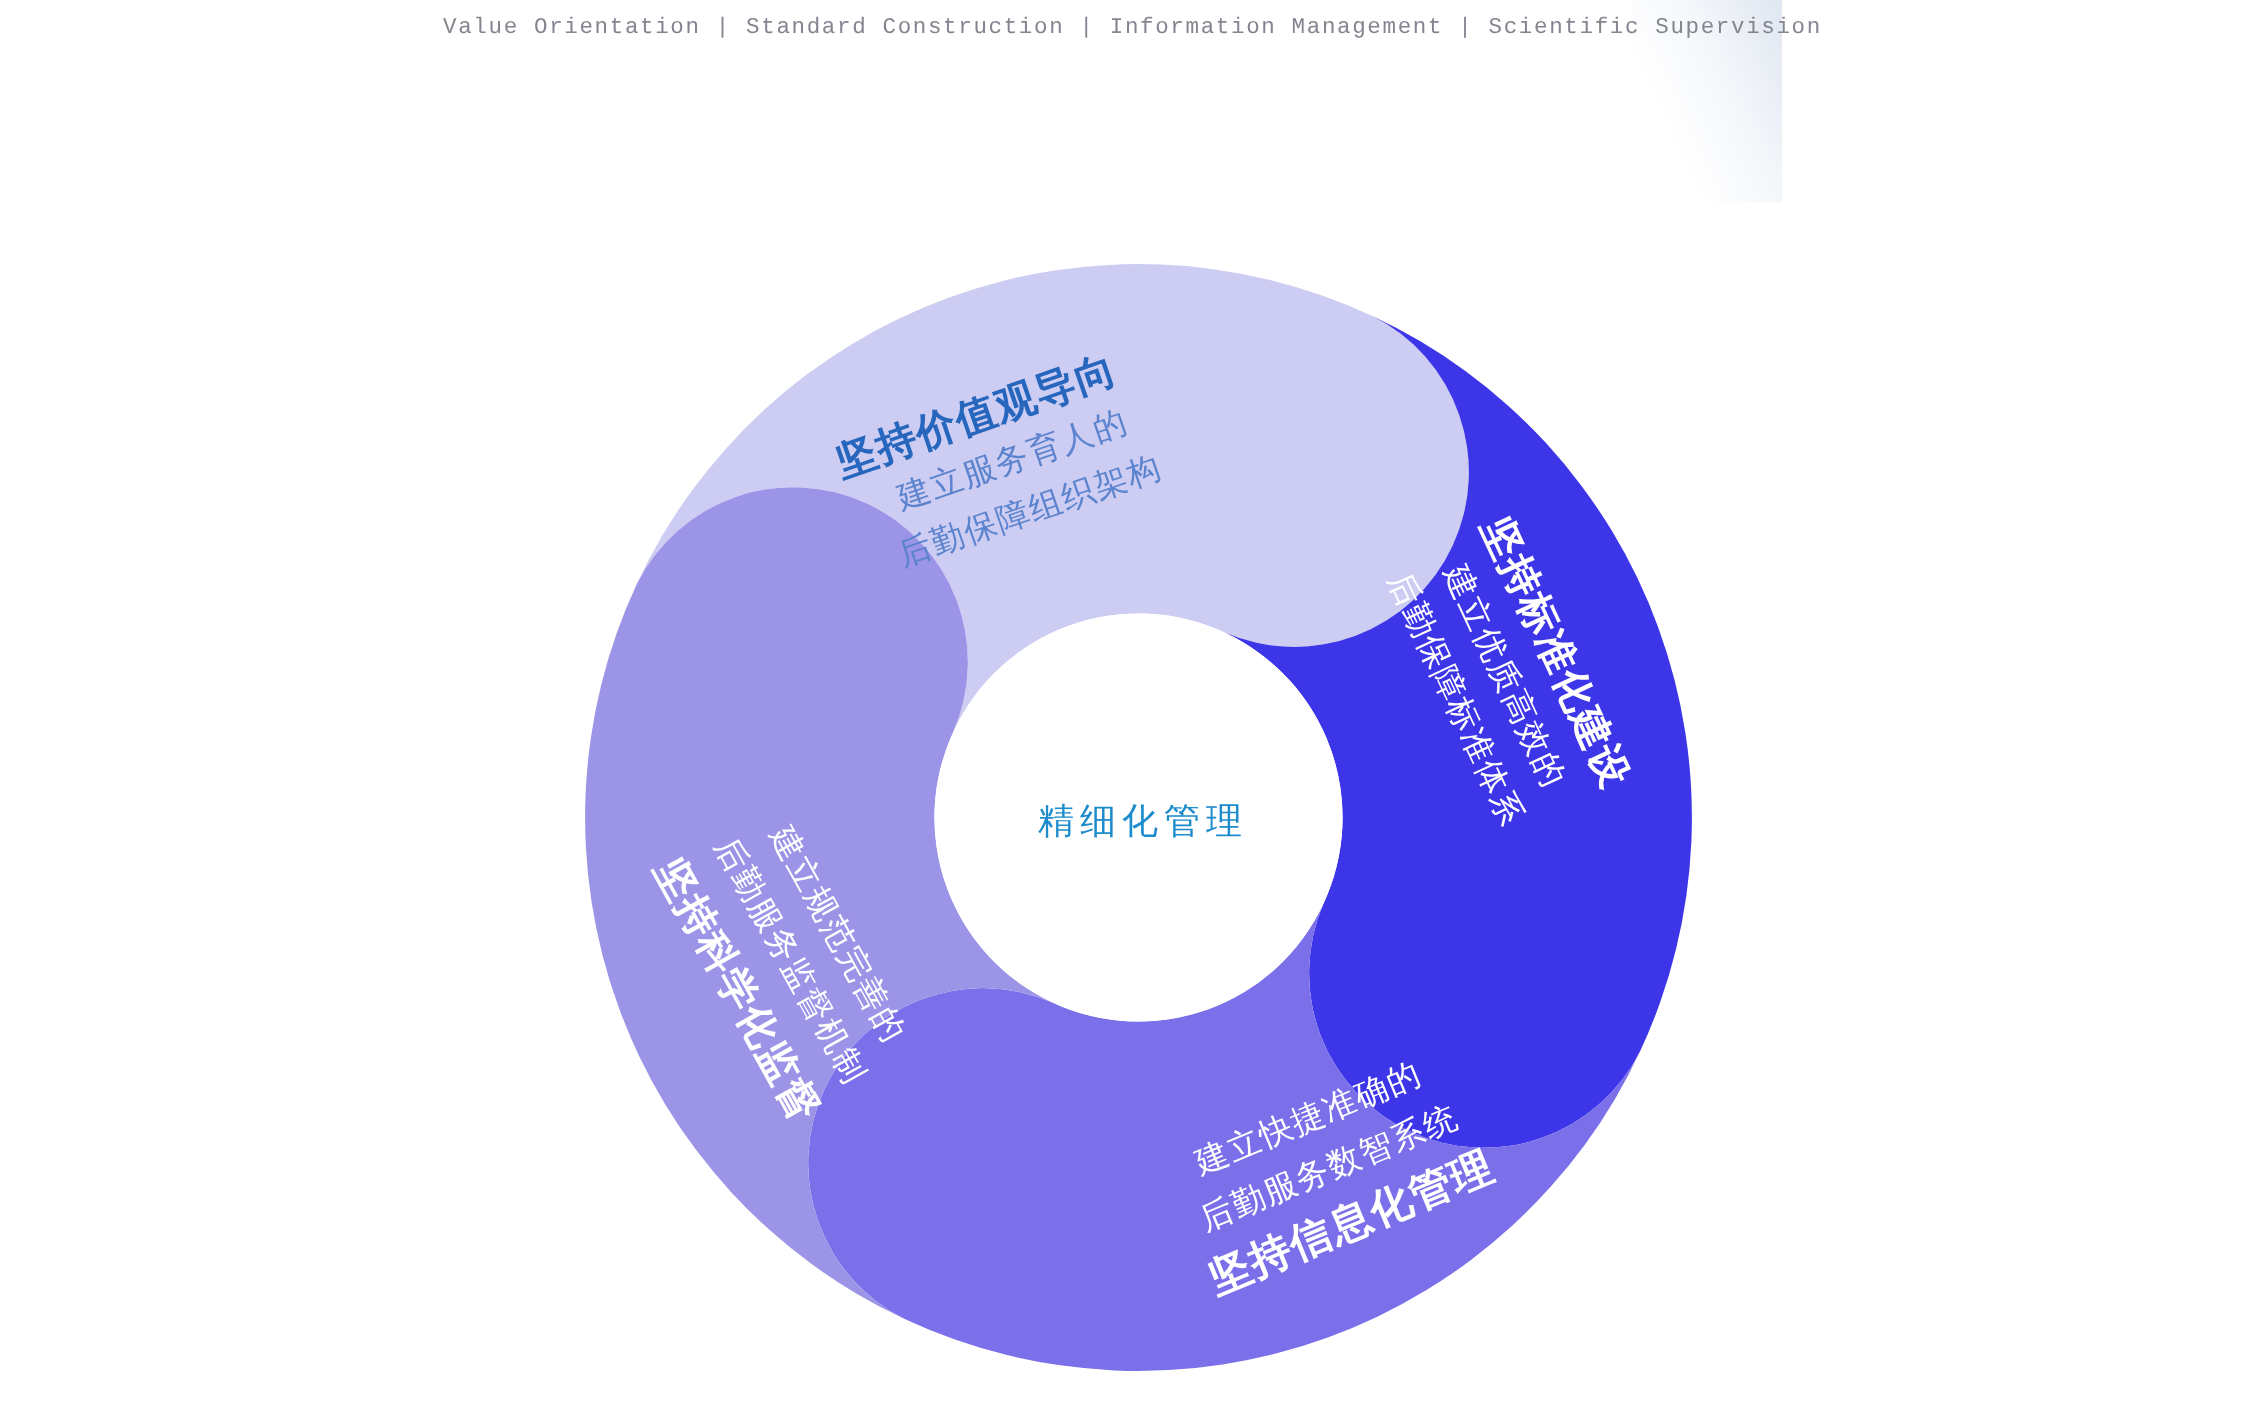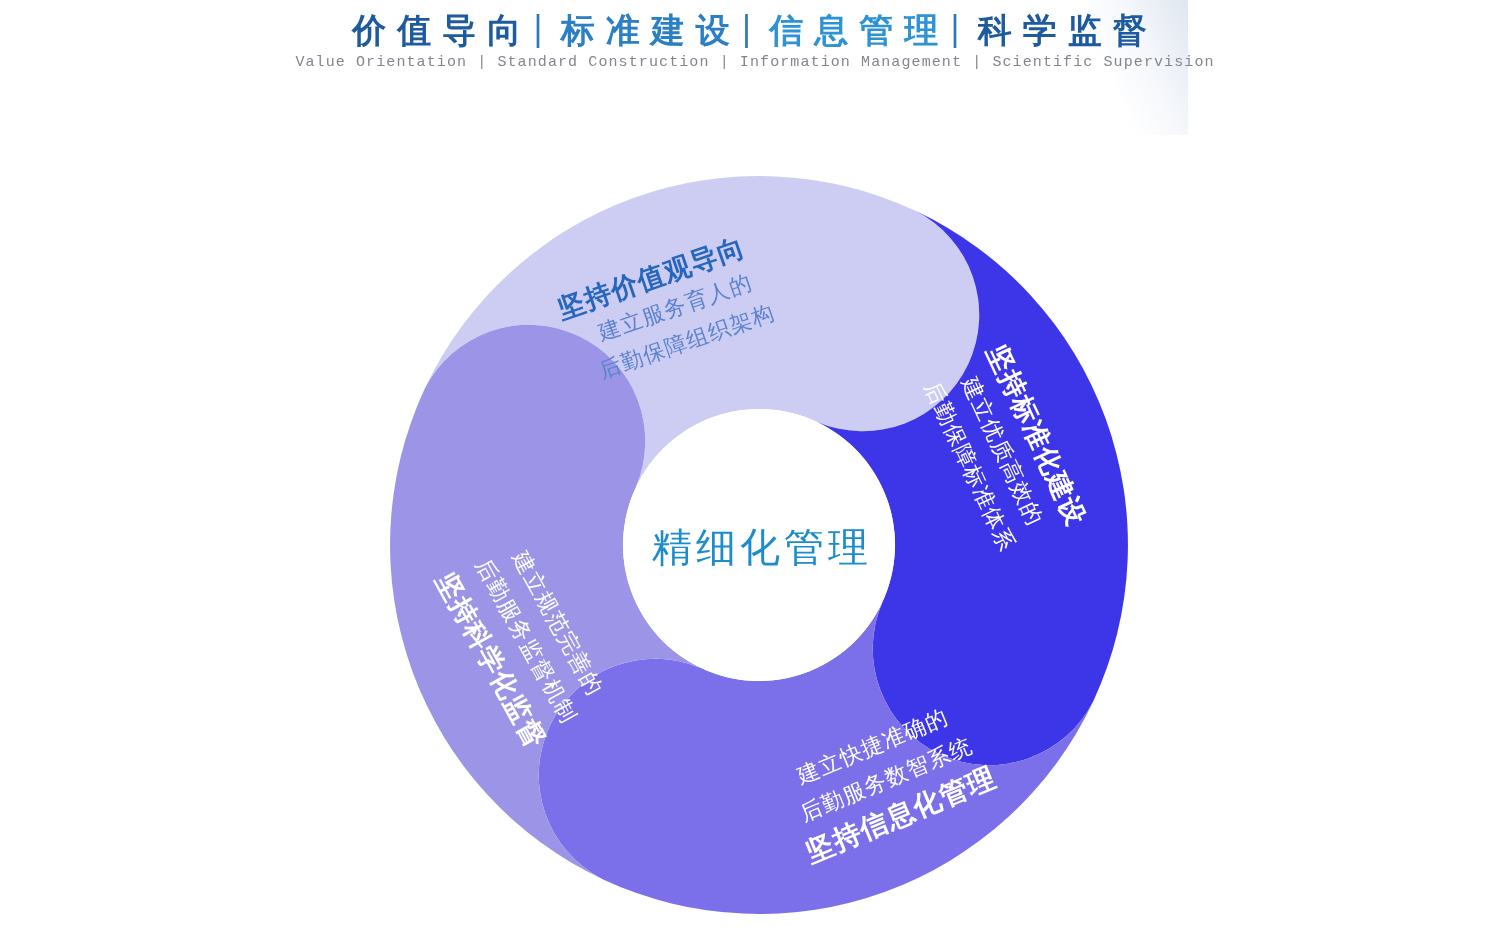--- a/index.html
+++ b/index.html
@@ -64,34 +64,33 @@
   .label-values .sub-block{margin-left:26px;}
   .label-standards{left:1003px;top:451px;transform:translate(-50%,-50%) rotate(65deg);}
   .label-standards .seg-title{margin-bottom:6px;}
   .label-information{left:886px;top:779px;transform:translate(-50%,-50%) rotate(-22.5deg);}
   .label-information .seg-title{font-size:28px;margin-top:6px;}
   .label-supervision{left:526px;top:641px;transform:translate(-50%,-50%) rotate(61deg);}
   .label-supervision .seg-title{margin-top:8px;}
   .center-label{
     position:absolute;left:762px;top:547px;
     transform:translate(-50%,-50%);
-    font-size:40px;
+    font-size:24px;
     letter-spacing:4px;
     white-space:nowrap;
   }
 </style>
 </head>
 <body>
 
 <div class="page">
 
   <div class="corner-wash"></div>
 
   <div class="header">
-    <div class="cn-title"><span style="color: rgb(29, 90, 158);">价值导向</span><span class="cn-sep">|</span><span style="color: rgb(43, 127, 196);">标准建设</span><span class="cn-sep">|</span><span style="color: rgb(45, 147, 210);">信息管理</span><span class="cn-sep">|</span><span style="color: rgb(29, 90, 158);">科学监督</span></div>
     <div class="en-subtitle">Value Orientation | Standard Construction | Information Management | Scientific Supervision</div>
   </div>
 
   <svg class="diagram-svg" width="760" height="760" viewBox="0 0 760 760">
     <path d="M 45.6 224.1 A 369 369 0 0 1 535.9 45.6 A 116.5 116.5 0 0 1 437.5 256.7 A 136 136 0 0 0 256.7 322.5 A 116.5 116.5 0 0 0 45.6 224.1 Z" fill="#cdccf3"></path>
     <path d="M 535.9 45.6 A 369 369 0 0 1 714.4 535.9 A 116.5 116.5 0 0 1 503.3 437.5 A 136 136 0 0 0 437.5 256.7 A 116.5 116.5 0 0 0 535.9 45.6 Z" fill="#3d36e9"></path>
     <path d="M 714.4 535.9 A 369 369 0 0 1 224.1 714.4 A 116.5 116.5 0 0 1 322.5 503.3 A 136 136 0 0 0 503.3 437.5 A 116.5 116.5 0 0 0 714.4 535.9 Z" fill="#7b70e9"></path>
     <path d="M 224.1 714.4 A 369 369 0 0 1 45.6 224.1 A 116.5 116.5 0 0 1 256.7 322.5 A 136 136 0 0 0 322.5 503.3 A 116.5 116.5 0 0 0 224.1 714.4 Z" fill="#9c95e7"></path>
     <circle cx="380" cy="380" r="136" fill="#ffffff"></circle>
   </svg>

